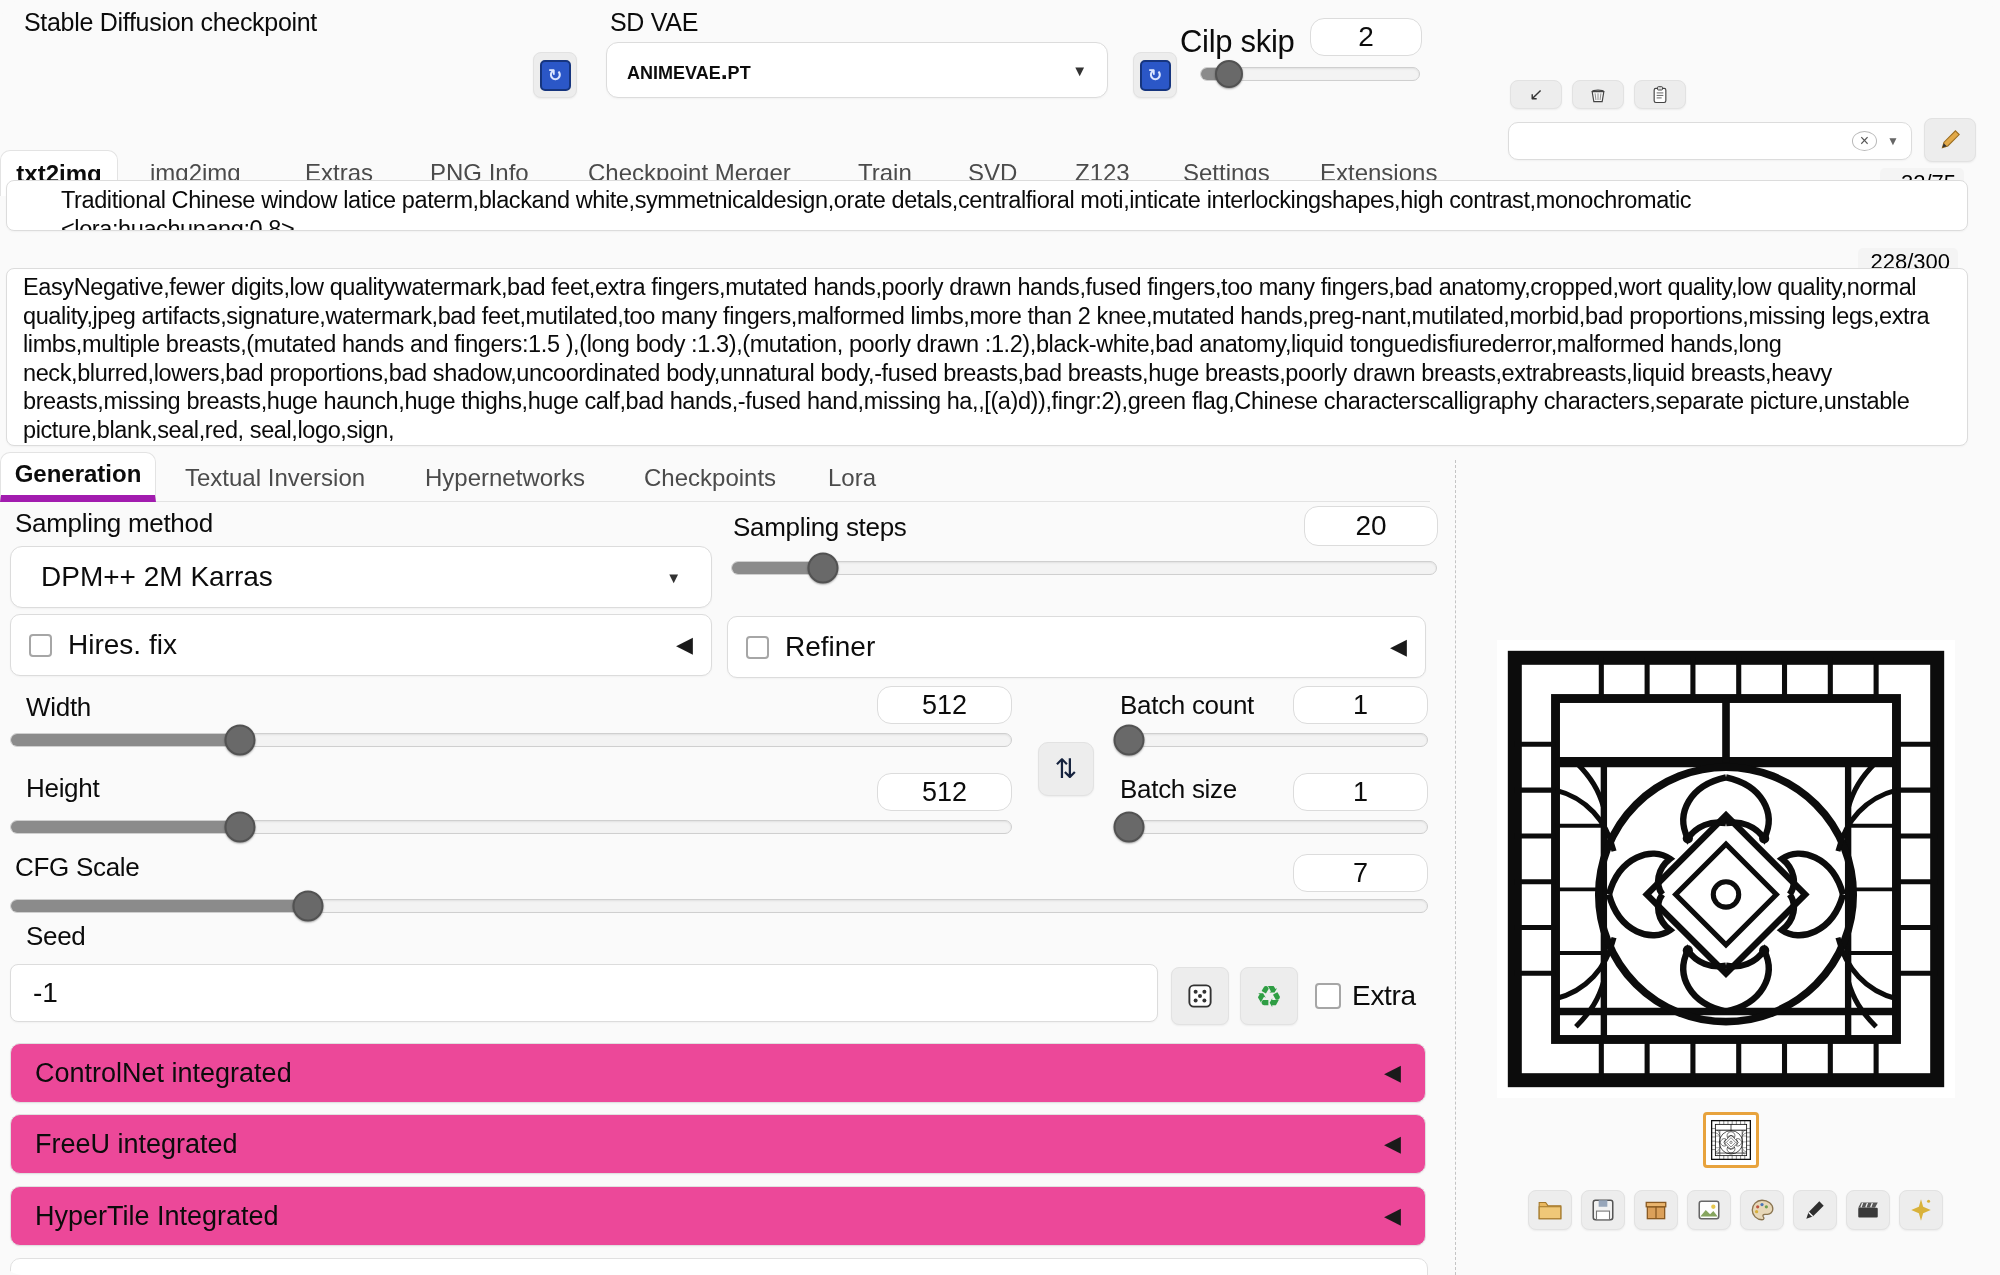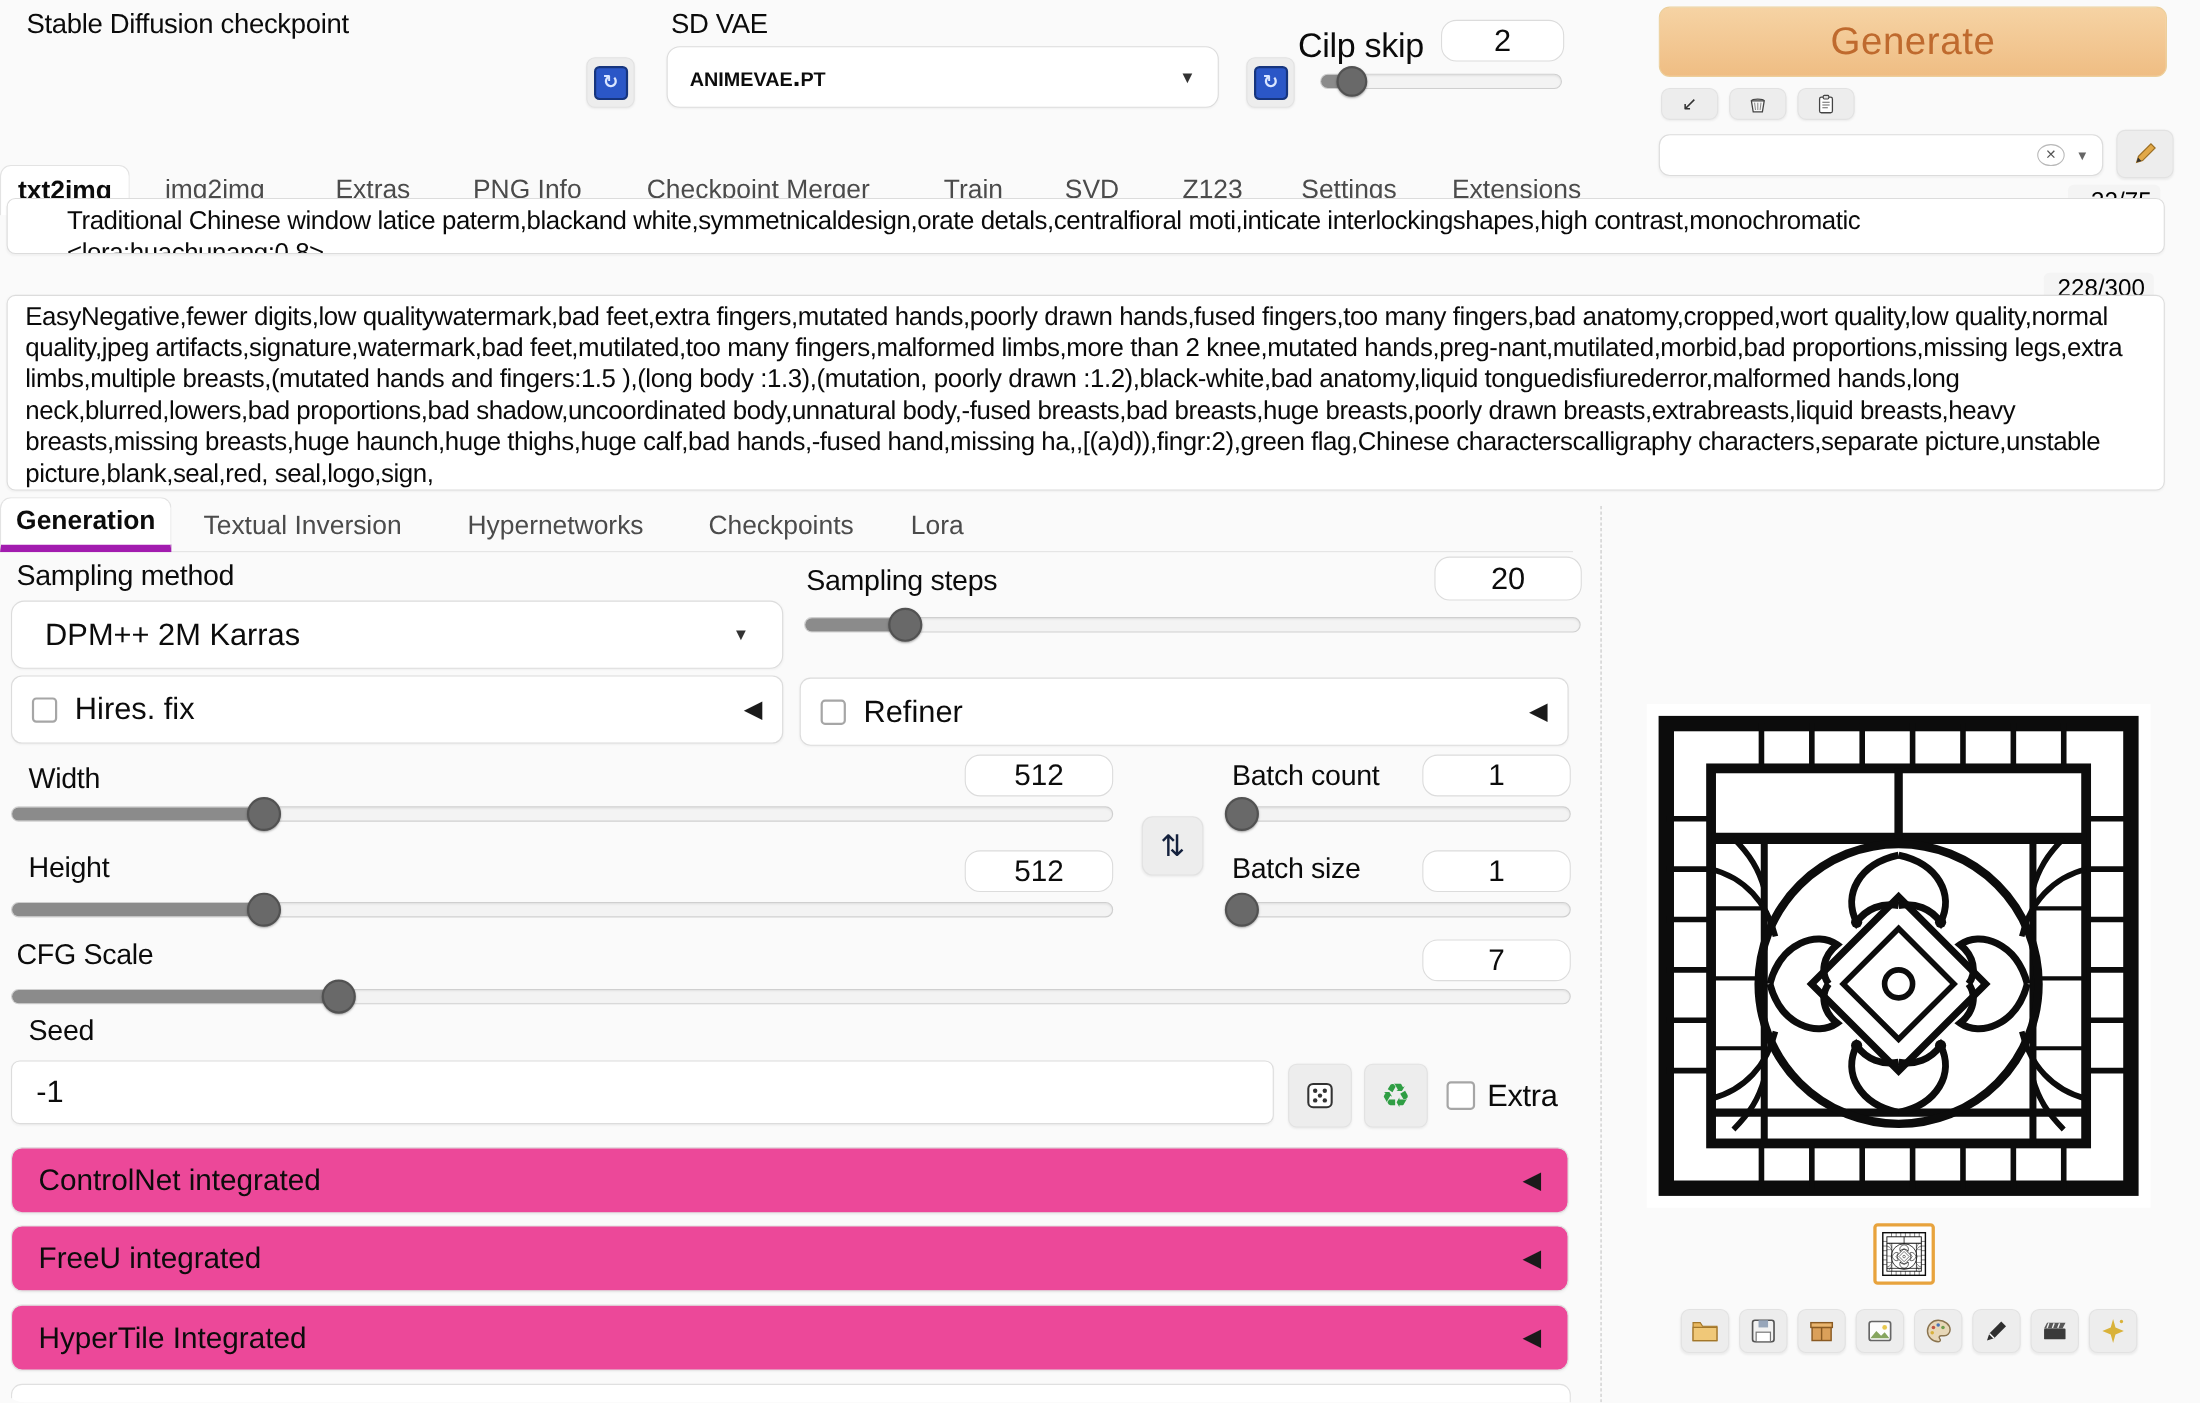--- a/index.html
+++ b/index.html
@@ -112,23 +112,20 @@
   </div>
 
   <div class="abs lbl" style="left:1180px;top:24px;font-size:31px;">Cilp skip</div>
   <div class="abs numbox" style="left:1310px;top:18px;width:112px;height:38px;font-size:28px;">2</div>
   <div class="abs sl" style="left:1200px;top:66px;width:220px;">
     <div class="sl-tr"></div>
     <div class="sl-fl" style="width:13%;"></div>
     <div class="sl-th" style="left:13%;width:24px;height:24px;"></div>
   </div>
 
-  <div class="abs" style="left:1508px;top:6px;width:460px;height:62px;border-radius:10px;border:1px solid #eccf9b;background:linear-gradient(180deg,#f6d3a4 0%,#efbd83 100%);display:flex;align-items:center;justify-content:center;cursor:pointer;">
-    <span style="font-size:35px;color:#bf6a2e;letter-spacing:.5px;">Generate</span>
-  </div>
 
   <div class="abs gbtn" style="left:1510px;top:80px;width:52px;height:29px;">
     <span style="font-size:17px;color:#333;">↙</span>
   </div>
   <div class="abs gbtn" style="left:1572px;top:80px;width:52px;height:29px;">
     <svg class="ic" style="width:20px;height:20px;">
         <use href="#i-trash"></use>
       </svg>
   </div>
   <div class="abs gbtn" style="left:1634px;top:80px;width:52px;height:29px;">

